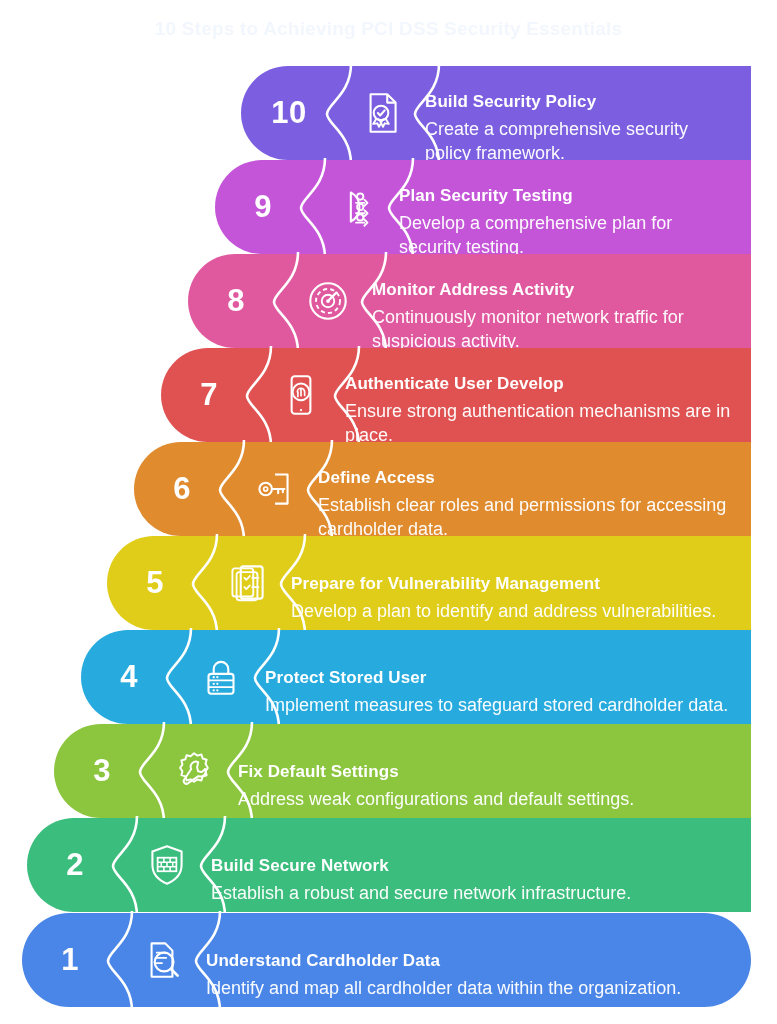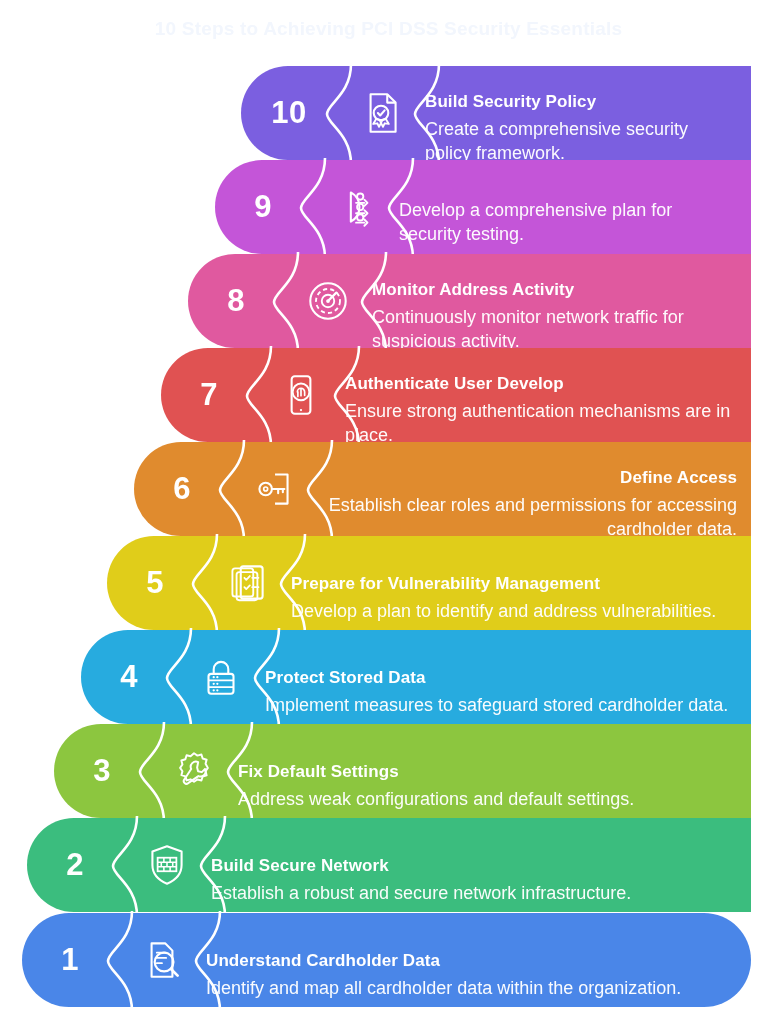--- a/index.html
+++ b/index.html
@@ -119,20 +119,21 @@
           <path d="M33 17l3 3-3 3" fill="none" stroke="#fff" stroke-width="1.8" stroke-linecap="round" stroke-linejoin="round"></path>
           <circle cx="29" cy="24" r="3" fill="none" stroke="#fff" stroke-width="1.8"></circle>
           <path d="M25 30h8" stroke="#fff" stroke-width="1.8" fill="none" stroke-linecap="round"></path>
           <path d="M33 27l3 3-3 3" fill="none" stroke="#fff" stroke-width="1.8" stroke-linecap="round" stroke-linejoin="round"></path>
           <circle cx="29" cy="34" r="3" fill="none" stroke="#fff" stroke-width="1.8"></circle>
           <path d="M25 39h8" stroke="#fff" stroke-width="1.8" fill="none" stroke-linecap="round"></path>
           <path d="M33 36l3 3-3 3" fill="none" stroke="#fff" stroke-width="1.8" stroke-linecap="round" stroke-linejoin="round"></path>
         </svg>
     </div>
     <div class="txt" style="left:184px;width:352px;">
+      <div class="ttl">Plan Security Testing</div>
       <div class="dsc">Develop a comprehensive plan for security testing.</div>
     </div>
     <svg class="divider" style="left:66px;" viewBox="0 0 64 100" preserveAspectRatio="none">
         <path d="M44 0 C 44 30, 20 40, 20 50 C 20 60, 44 70, 44 100"></path>
       </svg>
     <svg class="divider" style="left:154px;" viewBox="0 0 64 100" preserveAspectRatio="none">
         <path d="M44 0 C 44 30, 20 40, 20 50 C 20 60, 44 70, 44 100"></path>
       </svg>
   </div>
 
@@ -191,21 +192,21 @@
     <div class="icon" style="left:96px;width:88px;">
       <svg width="50" height="50" viewBox="0 0 48 48">
           <path d="M25 10h12v28H25" fill="none" stroke="#fff" stroke-width="2" stroke-linejoin="round"></path>
           <circle cx="16" cy="24" r="6" fill="none" stroke="#fff" stroke-width="2"></circle>
           <circle cx="16" cy="24" r="1.9" fill="none" stroke="#fff" stroke-width="1.6"></circle>
           <path d="M22 24h12" stroke="#fff" stroke-width="2" fill="none" stroke-linecap="round"></path>
           <path d="M28 24v4" stroke="#fff" stroke-width="2" fill="none" stroke-linecap="round"></path>
           <path d="M32.5 24v3" stroke="#fff" stroke-width="2" fill="none" stroke-linecap="round"></path>
         </svg>
     </div>
-    <div class="txt" style="left:184px;width:433px;text-align:right;">
+    <div class="txt" style="left:184px;width:433px;">
       <div class="ttl">Define Access</div>
       <div class="dsc">Establish clear roles and permissions for accessing cardholder data.</div>
     </div>
     <svg class="divider" style="left:66px;" viewBox="0 0 64 100" preserveAspectRatio="none">
         <path d="M44 0 C 44 30, 20 40, 20 50 C 20 60, 44 70, 44 100"></path>
       </svg>
     <svg class="divider" style="left:154px;" viewBox="0 0 64 100" preserveAspectRatio="none">
         <path d="M44 0 C 44 30, 20 40, 20 50 C 20 60, 44 70, 44 100"></path>
       </svg>
   </div>
@@ -246,21 +247,21 @@
           <path d="M12 27.3h24M12 33.7h24" stroke="#fff" stroke-width="1.6"></path>
           <circle cx="17" cy="24.2" r="1.1" fill="#fff"></circle>
           <circle cx="20.5" cy="24.2" r="1.1" fill="#fff"></circle>
           <circle cx="17" cy="30.5" r="1.1" fill="#fff"></circle>
           <circle cx="20.5" cy="30.5" r="1.1" fill="#fff"></circle>
           <circle cx="17" cy="36.8" r="1.1" fill="#fff"></circle>
           <circle cx="20.5" cy="36.8" r="1.1" fill="#fff"></circle>
         </svg>
     </div>
     <div class="txt" style="left:184px;width:486px;">
-      <div class="ttl">Protect Stored Data</div>
+      <div class="ttl">Protect Stored User</div>
       <div class="dsc">Implement measures to safeguard stored cardholder data.</div>
     </div>
     <svg class="divider" style="left:66px;" viewBox="0 0 64 100" preserveAspectRatio="none">
         <path d="M44 0 C 44 30, 20 40, 20 50 C 20 60, 44 70, 44 100"></path>
       </svg>
     <svg class="divider" style="left:154px;" viewBox="0 0 64 100" preserveAspectRatio="none">
         <path d="M44 0 C 44 30, 20 40, 20 50 C 20 60, 44 70, 44 100"></path>
       </svg>
   </div>
 

